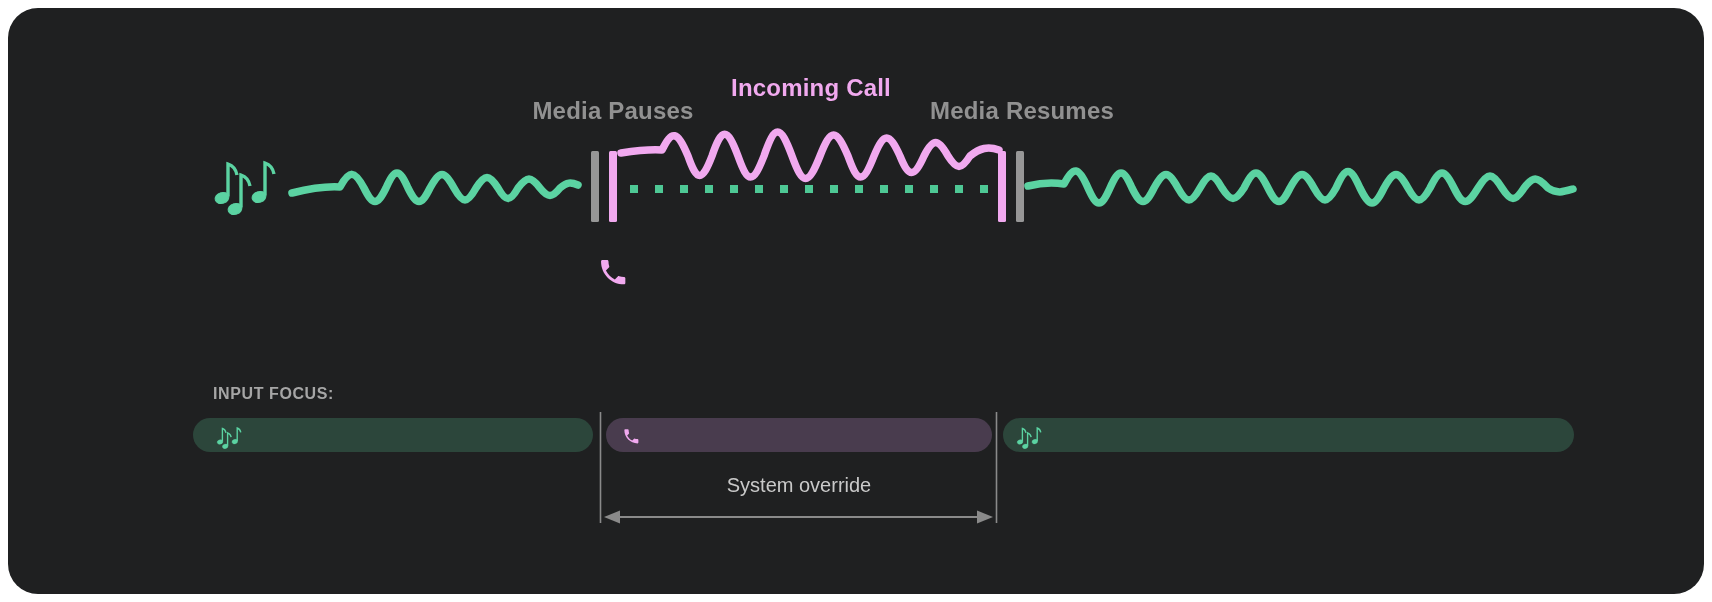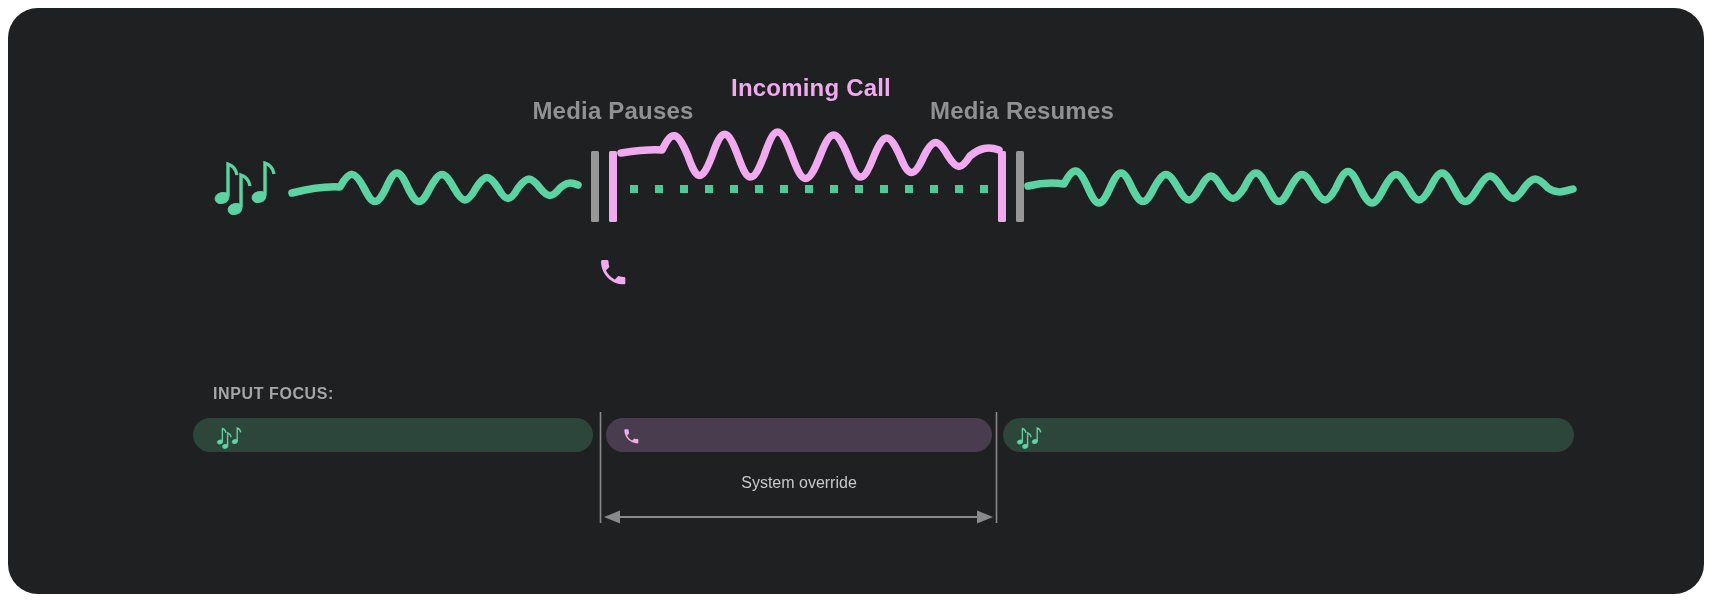--- a/index.html
+++ b/index.html
@@ -20,21 +20,21 @@
   body{font-family:"Liberation Sans", sans-serif;}
   .canvas{position:relative;width:1712px;height:602px;background:var(--page-bg);overflow:hidden;}
   .panel{position:absolute;left:8px;top:8px;right:8px;bottom:8px;background:var(--panel-bg);border-radius:30px;}
   .stage{position:absolute;left:0;top:0;width:1712px;height:602px;}
   .label{position:absolute;white-space:nowrap;}
   .wave-label{font-size:24px;font-weight:600;letter-spacing:0.2px;}
   .media-pauses{left:613px;top:97px;transform:translateX(-50%);color:var(--label-gray);}
   .incoming-call{left:811px;top:74px;transform:translateX(-50%);color:var(--call-pink);}
   .media-resumes{left:1022px;top:97px;transform:translateX(-50%);color:var(--label-gray);}
   .input-focus{left:193px;top:385px;font-size:16px;font-weight:700;letter-spacing:0.6px;color:var(--heading-gray);margin-left:20px;}
-  .system-override{left:799px;top:474px;transform:translateX(-50%);font-size:16px;color:var(--bright-label-gray);}
+  .system-override{left:799px;top:474px;transform:translateX(-50%);font-size:20px;color:var(--bright-label-gray);}
   .wave{fill:none;stroke-linecap:round;stroke-linejoin:round;}
 </style>
 </head>
 <body>
 
 <div class="canvas">
   <div class="panel"></div>
 
   <svg class="stage" viewBox="0 0 1712 602">
     <defs>

